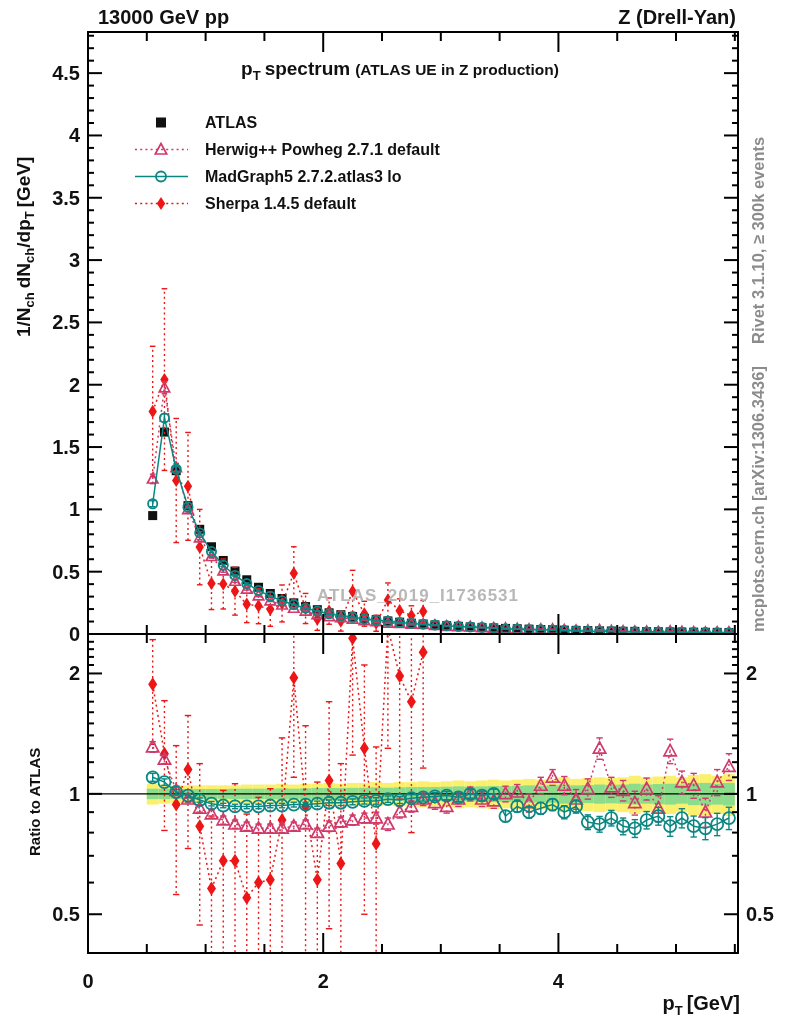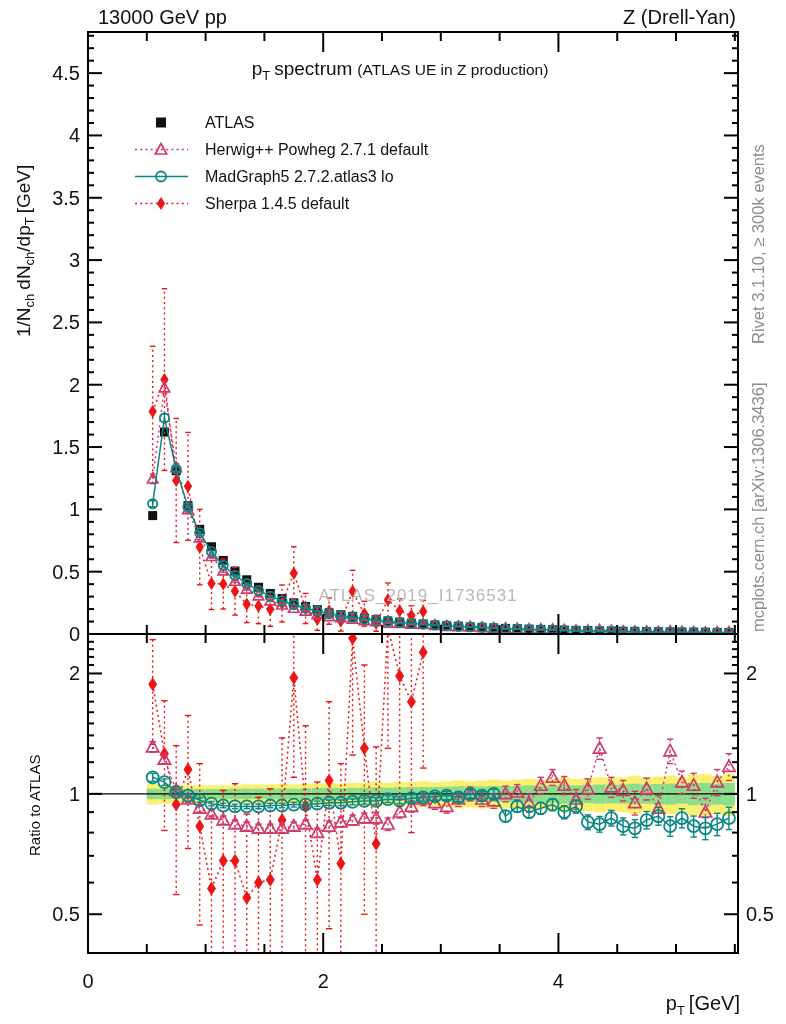--- a/index.html
+++ b/index.html
@@ -1,17 +1,17 @@
 <!DOCTYPE html>
 <html><head>
 <meta charset="utf-8">
 <style>
   html,body{margin:0;padding:0;background:#fff;}
   .page{position:relative;width:786px;height:1024px;background:#ffffff;overflow:hidden;
-        font-family:"Liberation Sans","DejaVu Sans",sans-serif;}
+        font-family:"Liberation Sans","DejaVu Sans",sans-serif;font-weight:bold;}
   svg{position:absolute;left:0;top:0;}
   text{fill:#111;}
   .hdr{font-size:20px;}
   .title-main{font-size:19px;}
   .title-sub{font-size:13px;}
   .title-paren{font-size:15.5px;}
   .legend-label{font-size:16px;}
   .tick-label{font-size:20px;}
   .axis-label{font-size:20px;}
   .axis-sub{font-size:13px;}

